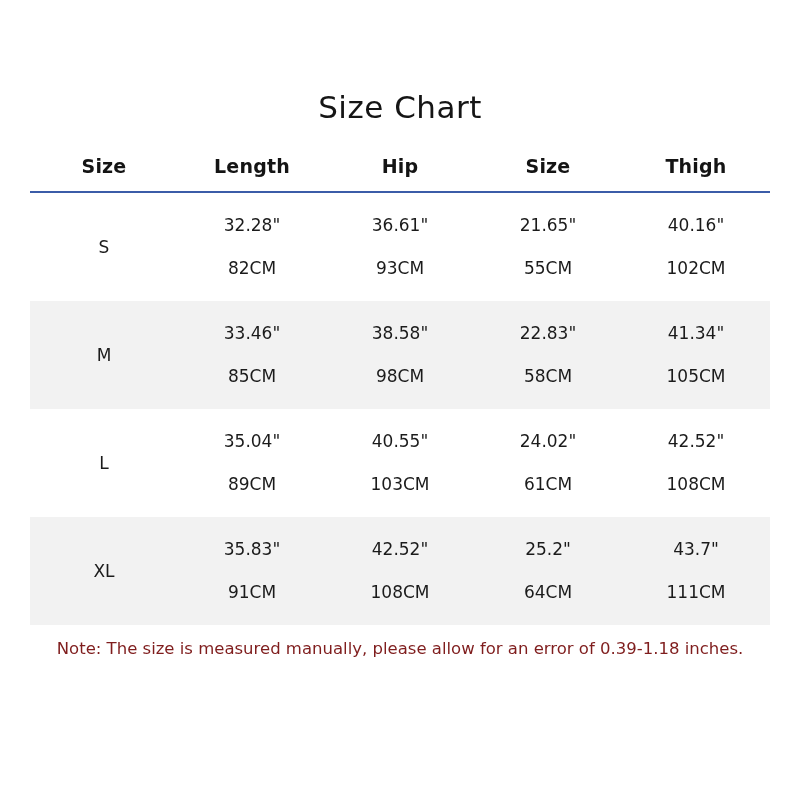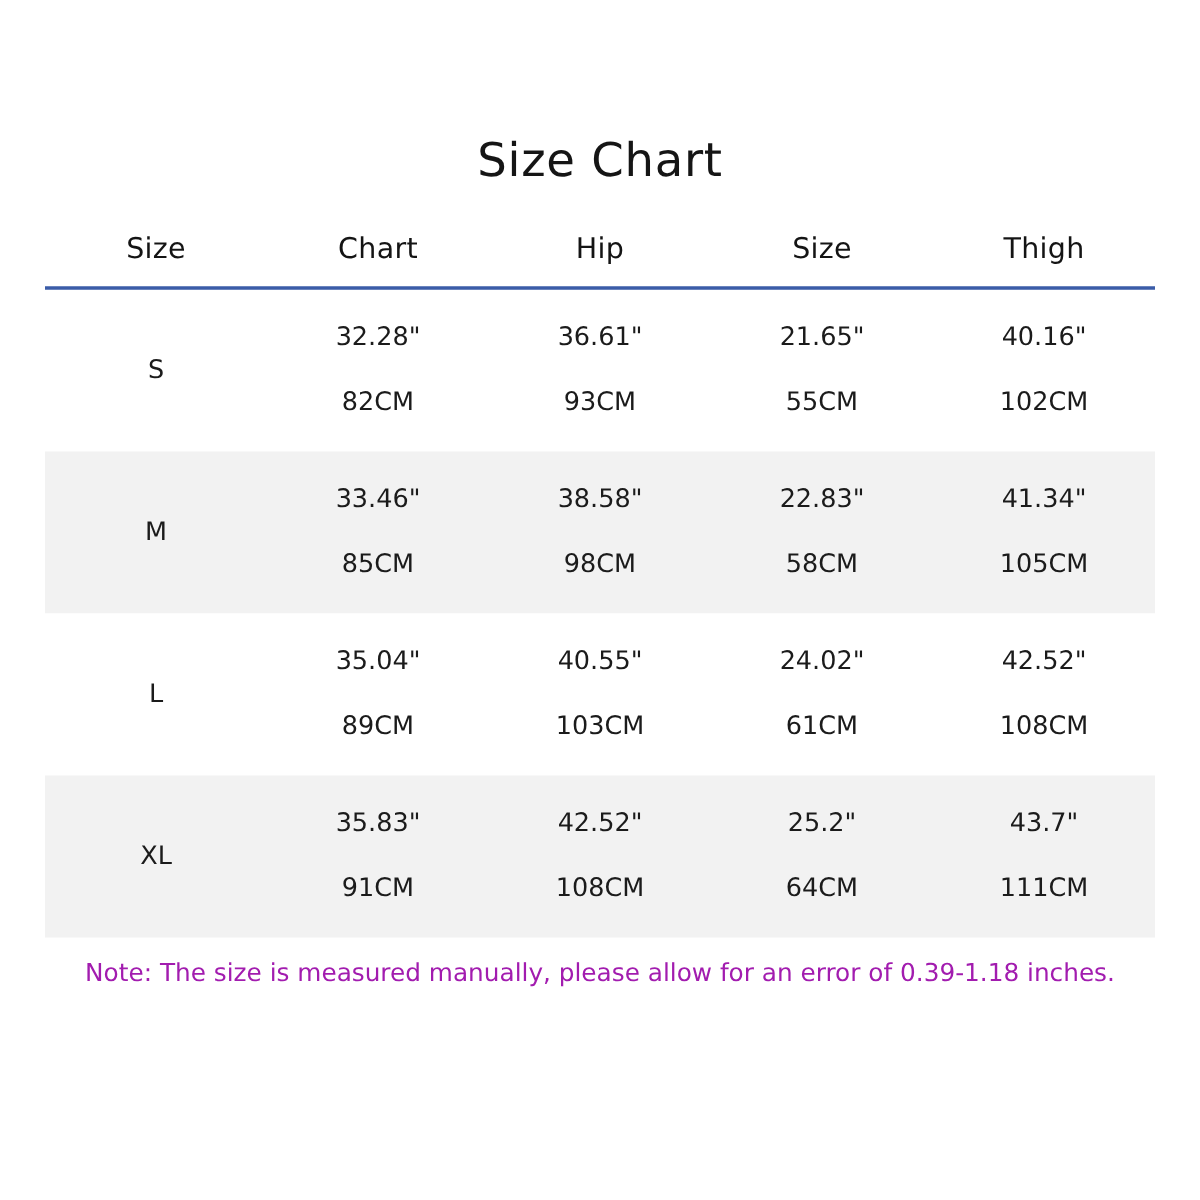--- a/index.html
+++ b/index.html
@@ -41,21 +41,21 @@
     width: 740px;
     margin: 22px auto 0 auto;
     border-collapse: collapse;
     table-layout: fixed;
   }
   table.size-chart col.c-size { width: 20%; }
   table.size-chart col.c-col  { width: 20%; }
 
   thead th {
     font-size: 19px;
-    font-weight: 400;
+    font-weight: 700;
     color: #141414;
     text-align: center;
     padding: 10px 0 14px 0;
     border: none;
     letter-spacing: 0.2px;
   }
   thead tr {
     border-bottom: 2px solid #3b5ca8;
   }
   tbody tr.band-even td {
@@ -83,21 +83,21 @@
     height: 108px;
     gap: 26px;
   }
   .meas .inch,
   .meas .cm {
     line-height: 1;
   }
   .note {
     text-align: center;
     font-size: 16.5px;
-    color: #a21caf;
+    color: #7f1d1d;
     margin-top: 14px;
     padding: 0 20px;
     line-height: 1.2;
   }
 </style>
 </head>
 <body>
 
 <div class="page">
   <div class="chart-wrap">
@@ -108,21 +108,21 @@
       <colgroup>
         <col class="c-size">
         <col class="c-col">
         <col class="c-col">
         <col class="c-col">
         <col class="c-col">
       </colgroup>
       <thead>
         <tr>
           <th>Size</th>
-          <th>Chart</th>
+          <th>Length</th>
           <th>Hip</th>
           <th>Size</th>
           <th>Thigh</th>
         </tr>
       </thead>
       <tbody>
 
         <tr class="band-odd">
           <td class="size-cell">S</td>
           <td>

